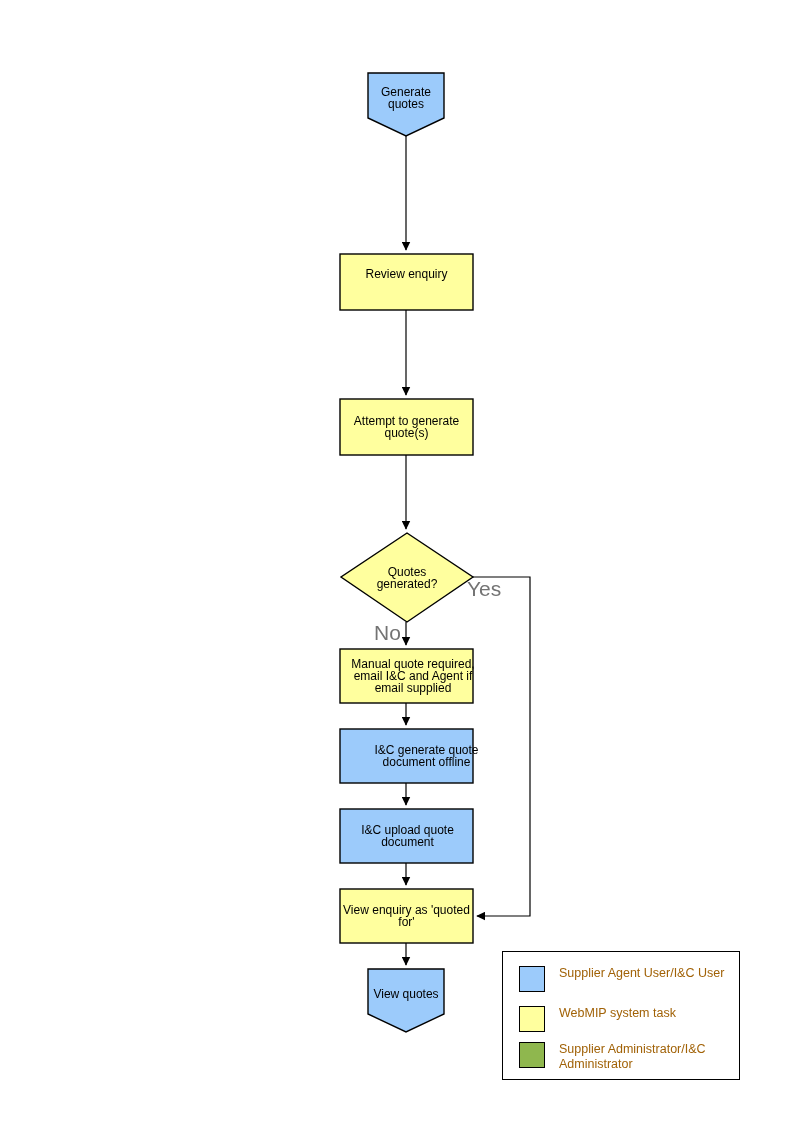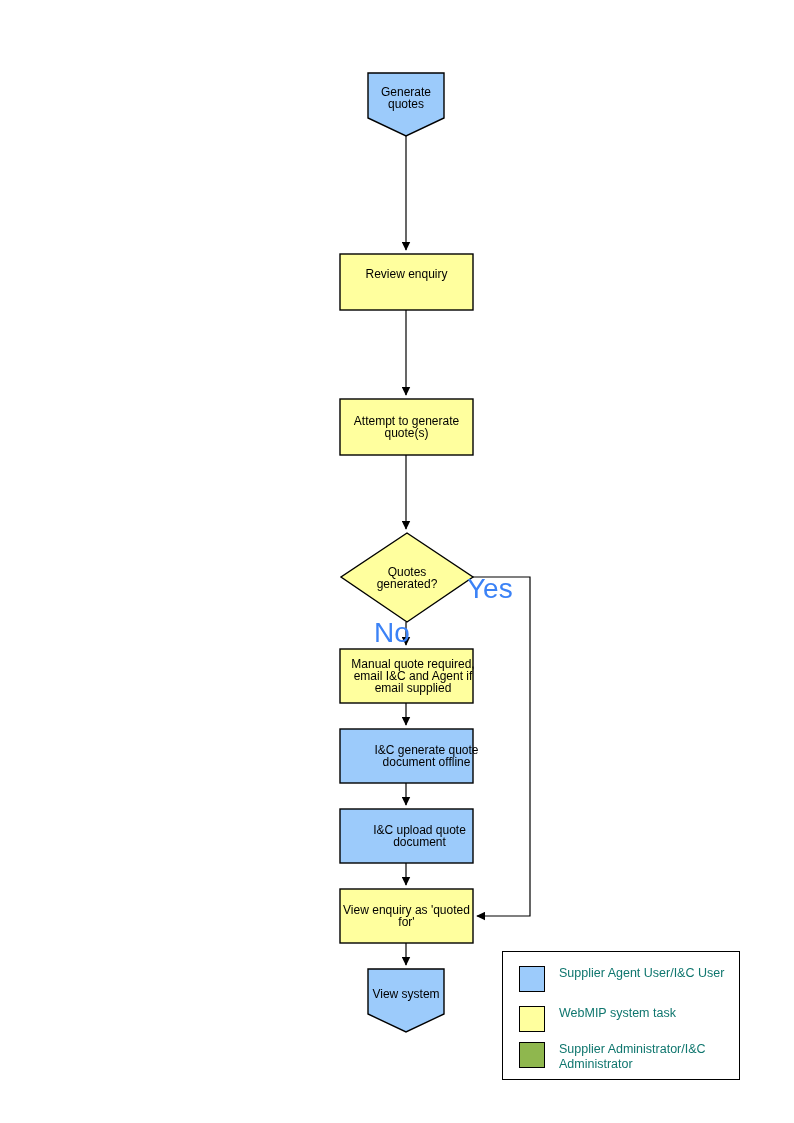--- a/index.html
+++ b/index.html
@@ -39,23 +39,23 @@
     font-family: "Liberation Sans", sans-serif;
     font-size: 12px;
     line-height: 12px;
     color: #000000;
     pointer-events: none;
     white-space: pre-line;
   }
   .branch-label {
     position: absolute;
     font-family: "Liberation Sans", sans-serif;
-    font-size: 28px;
+    font-size: 21px;
     line-height: 23px;
-    color: #3b82f6;
+    color: #737373;
   }
   .legend-box {
     position: absolute;
     left: 502px;
     top: 951px;
     width: 238px;
     height: 129px;
     border: 1.5px solid #000000;
     background: #ffffff;
     box-sizing: border-box;
@@ -70,21 +70,21 @@
     height: 26px;
     border: 1.5px solid #000000;
     box-sizing: border-box;
     flex: 0 0 auto;
   }
   .legend-text {
     margin-left: 14px;
     font-family: "Liberation Sans", sans-serif;
     font-size: 12.5px;
     line-height: 15px;
-    color: #0f766e;
+    color: #a16207;
     white-space: pre-line;
   }
 </style>
 </head>
 <body>
 
 <div id="flow-root">
 
   <svg class="flow-canvas" viewBox="0 0 794 1123" xmlns="http://www.w3.org/2000/svg">
     <defs>
@@ -129,26 +129,26 @@
   <div class="node-label" style="left:341px; top:533px; width:132px; height:89px;">Quotes
 generated?</div>
 
   <div class="node-label" style="left:340px; top:649px; width:146px; height:54px;">Manual quote required,
 email I&amp;C and Agent if
 email supplied</div>
 
   <div class="node-label" style="left:340px; top:729px; width:133px; height:54px;padding-left:20px;">I&amp;C generate quote
 document offline</div>
 
-  <div class="node-label" style="left:340px; top:809px; width:159px; height:54px;">I&amp;C upload quote
+  <div class="node-label" style="left:328px; top:809px; width:159px; height:54px;">I&amp;C upload quote
 document</div>
 
   <div class="node-label" style="left:338px; top:889px; width:137px; height:54px;">View enquiry as 'quoted for'</div>
 
-  <div class="node-label" style="left:368px; top:969px; width:76px; height:50px;">View system</div>
+  <div class="node-label" style="left:368px; top:969px; width:76px; height:50px;">View quotes</div>
 
   <div class="branch-label" style="left:467px; top:577px;">Yes</div>
 
   <div class="branch-label" style="left:374px; top:621px;">No</div>
 
   <div class="legend-box">
     <div class="legend-row" style="left:16px; top:14px; width:206px;">
       <span class="legend-swatch" style="background:#9CCBFB;"></span>
       <span class="legend-text">Supplier Agent User/I&amp;C User</span>
     </div>

